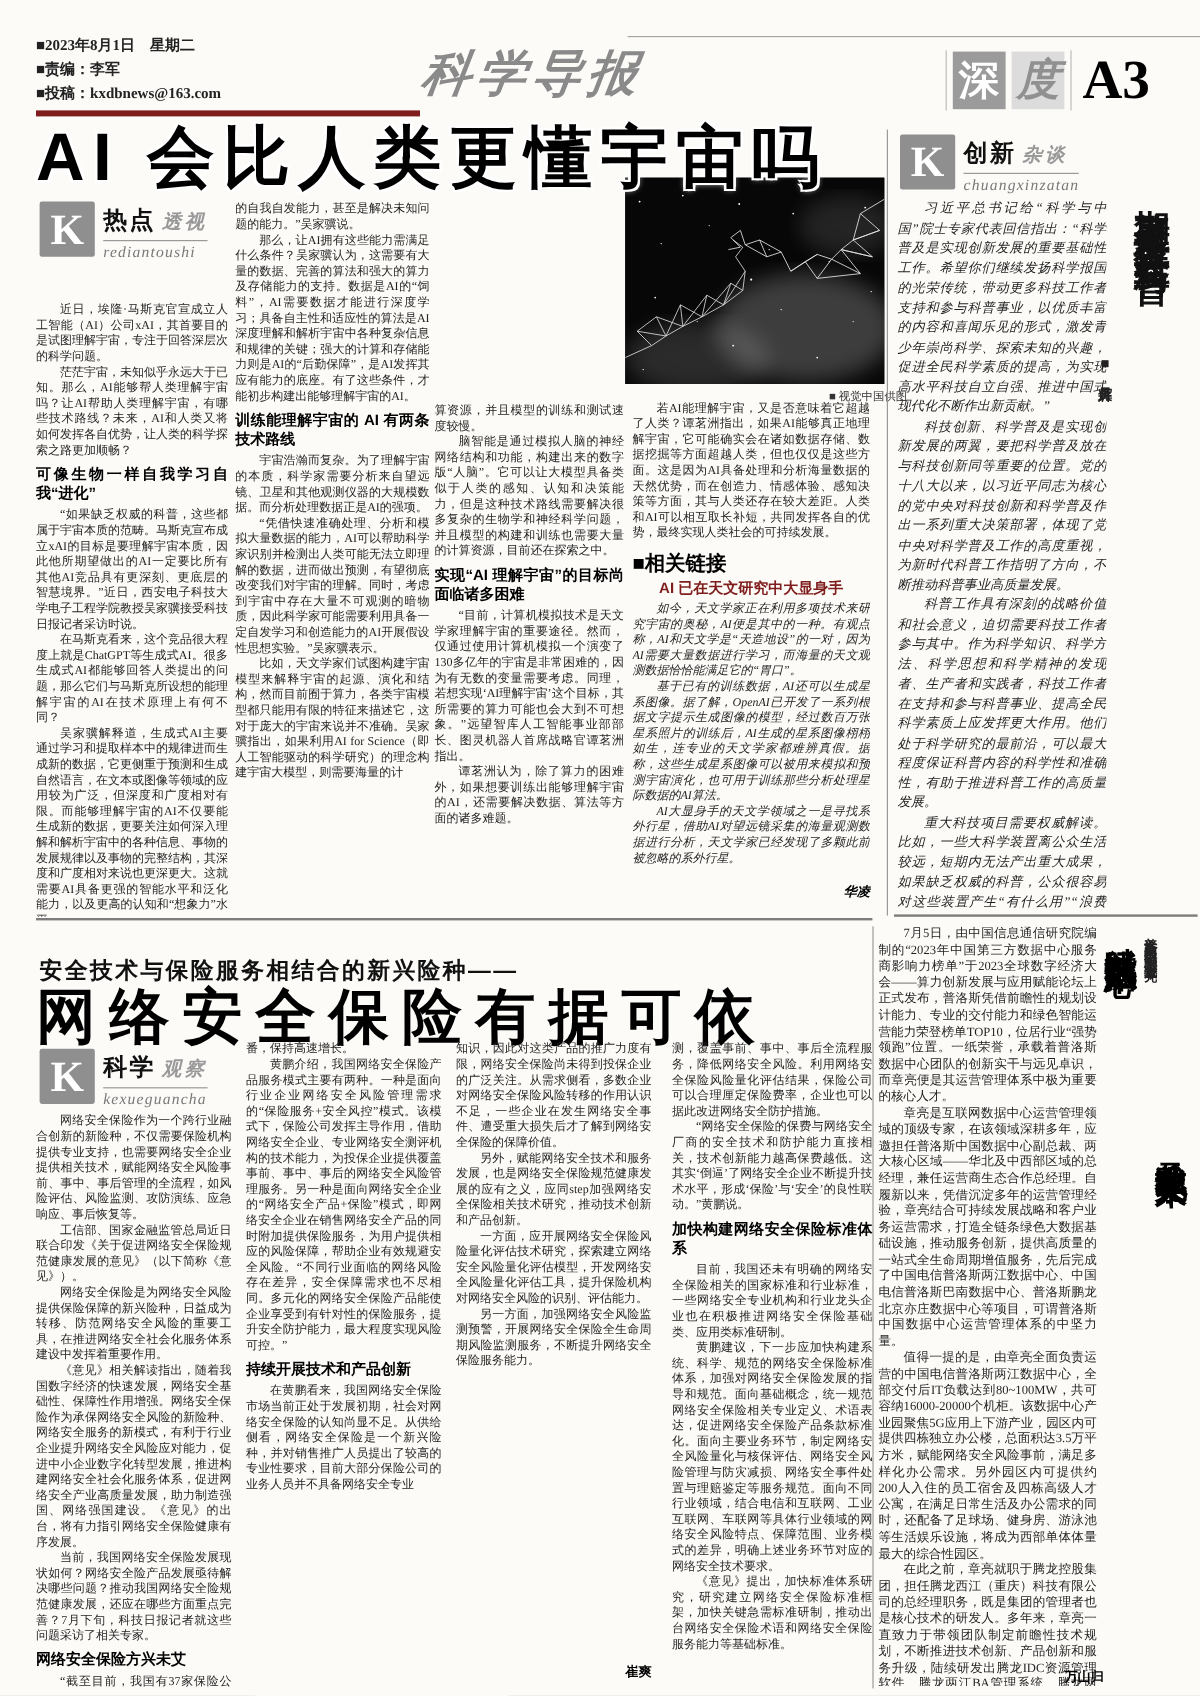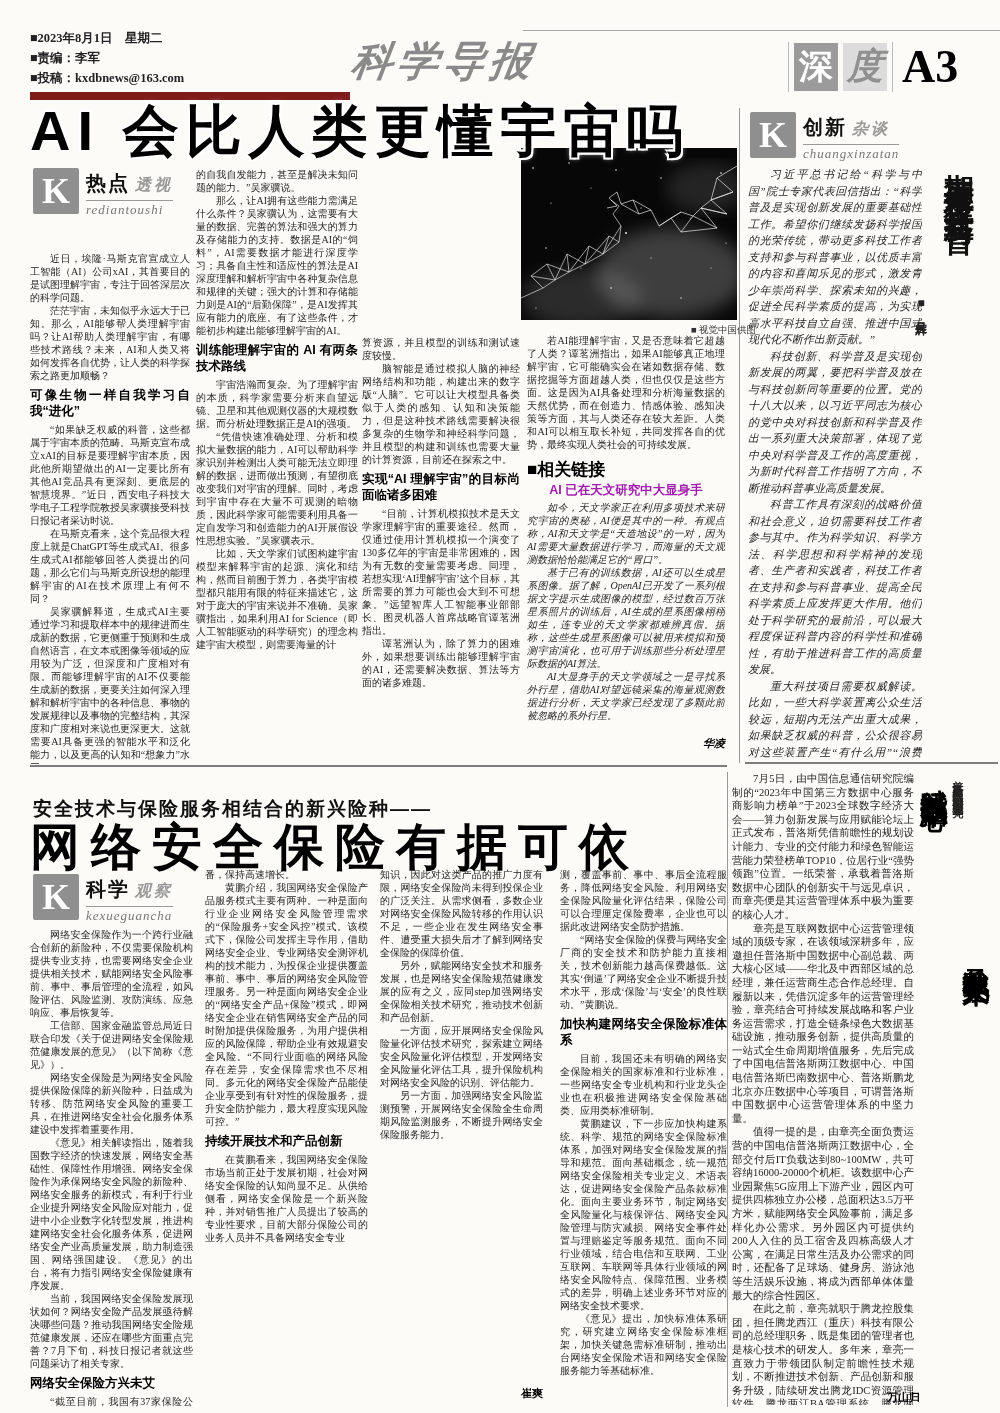--- a/index.html
+++ b/index.html
@@ -1,20 +1,20 @@
 <!DOCTYPE html>
 <html><head>
 <meta charset="utf-8">
 <style>
   html,body{margin:0;padding:0;background:#e8e6e1;}
   .page{position:relative;width:1000px;height:1413px;margin:0 auto;background:#fcfbf8;
         font-family:"Liberation Serif",serif;color:#1c1c1c;overflow:hidden;}
   
   .header-left{position:absolute;left:30px;top:28px;width:320px;font-size:12.5px;font-weight:bold;
-               line-height:20px;border-bottom:8px solid #7f1d1d;padding-bottom:4px;color:#222;}
+               line-height:20px;border-bottom:5px solid #7f1d1d;padding-bottom:4px;color:#222;}
   .masthead{position:absolute;left:352px;top:34px;width:200px;font-family:"DejaVu Serif",serif;
             font-style:italic;font-weight:bold;font-size:41px;color:#8a8a8a;letter-spacing:5px;
             transform:skewX(-8deg);}
   .top-rule{position:absolute;left:523px;top:30px;width:477px;height:1px;background:#a5a5a5;}
   .pageno{position:absolute;left:788px;top:40px;display:flex;align-items:center;gap:5px;}
   .pageno .vbar{width:1px;height:50px;background:#bbb;}
   .pg-box1{width:44px;height:48px;background:#9b9b9b;color:#fff;display:flex;align-items:center;
            justify-content:center;font-size:34px;font-weight:900;font-family:"Liberation Sans",sans-serif;}
   .pg-box2{width:44px;height:48px;background:#dcdcdc;color:#909090;display:flex;align-items:center;
            justify-content:center;font-size:36px;font-weight:bold;font-family:"DejaVu Serif",serif;font-style:italic;}
@@ -41,21 +41,21 @@
   .photo{position:absolute;left:521px;top:148px;width:216px;height:172px;background:#050505;z-index:1;}
   .photo svg{display:block;}
   .photo-caption{position:absolute;left:540px;top:324px;width:216px;text-align:right;font-size:9.5px;color:#333;}
   
   .col{position:absolute;text-align:justify;overflow:hidden;font-size:10px;line-height:13px;color:#1f1f1f;}
   .it-p{text-indent:2em;}
   .it-pc{text-indent:0;}
   .it-h{font-family:"Liberation Sans",sans-serif;font-weight:bold;font-size:12.5px;line-height:16px;
         margin:5px 0 4px;text-indent:0;color:#000;}
   .it-rh{font-family:"Liberation Sans",sans-serif;font-weight:900;font-size:17px;line-height:22px;margin:8px 0 3px;color:#000;}
-  .it-rs{font-family:"Liberation Sans",sans-serif;font-weight:bold;font-size:12.5px;text-align:center;margin:2px 0 4px;color:#a21caf;}
+  .it-rs{font-family:"Liberation Sans",sans-serif;font-weight:bold;font-size:12.5px;text-align:center;margin:2px 0 4px;color:#7f1d1d;}
   .it-kp{text-indent:2em;font-style:italic;}
   .kai{font-style:italic;font-size:11px;line-height:16.5px;}
   .byline{position:absolute;font-weight:bold;font-size:11px;color:#000;}
   
   .vtext{writing-mode:vertical-rl;}
   .rt-headline{position:absolute;left:938px;top:150px;height:430px;font-family:"Liberation Sans",sans-serif;
                font-weight:900;font-size:30px;letter-spacing:4px;color:#111;}
   .rt-byline{position:absolute;left:912px;top:296px;height:120px;font-weight:bold;font-size:12px;color:#222;}
   .rb-big{position:absolute;font-family:"Liberation Sans",sans-serif;font-weight:900;font-size:27px;
           letter-spacing:2px;color:#000;}

